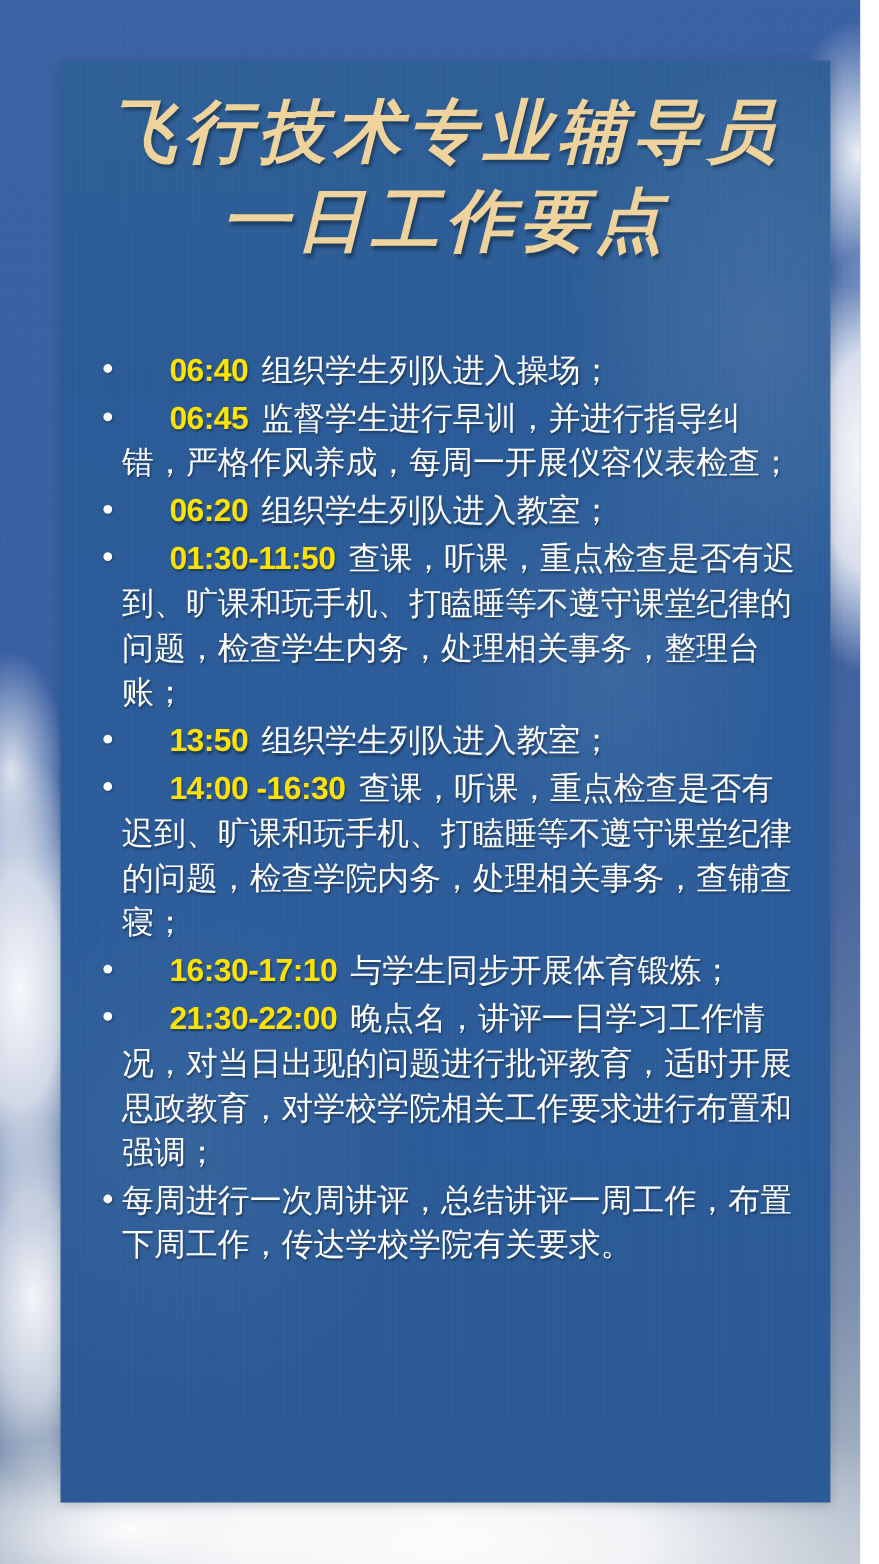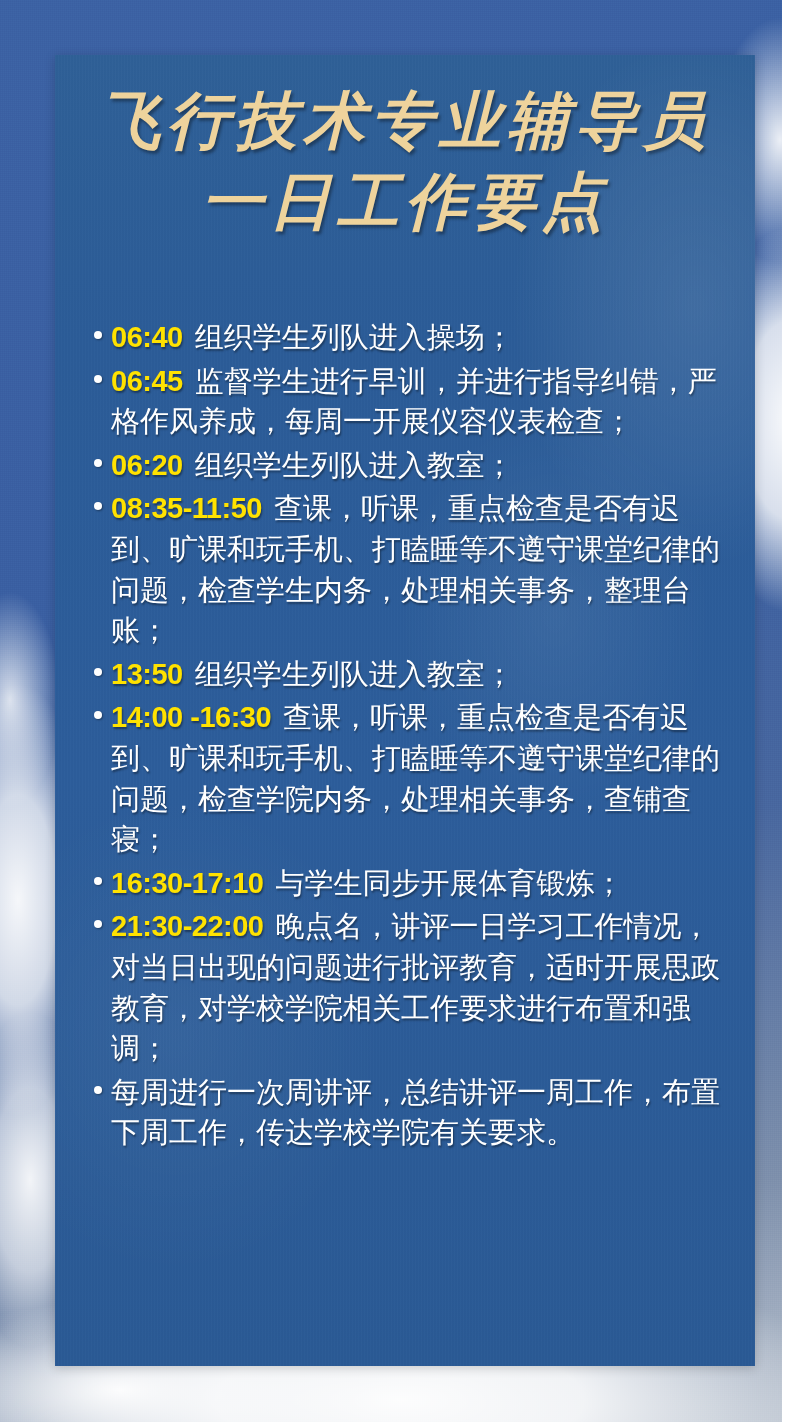--- a/index.html
+++ b/index.html
@@ -130,20 +130,21 @@
   }
   .time {
     color: #ffe200;
     font-family: "Liberation Sans", "DejaVu Sans", sans-serif;
     font-weight: bold;
     font-size: 29px;
     letter-spacing: -0.5px;
     text-shadow: 1px 2px 2px rgba(0,0,0,.40);
     margin-right: 12px;
     white-space: nowrap;
+    margin-left: 43px;
   }
   .text {
     font-family: "Liberation Serif", "DejaVu Serif", serif;
     font-size: 29px;
     text-align: right;
   }
   
   .item.hang .body {
     padding-left: 2px;
     text-indent: 0;
@@ -180,21 +181,21 @@
         <div class="item hang">
           <span class="bullet">
             <i></i>
           </span>
           <div class="body"><span class="time">06:20</span><span class="text">组织学生列队进入教室；</span></div>
         </div>
         <div class="item hang">
           <span class="bullet">
             <i></i>
           </span>
-          <div class="body"><span class="time">08:35-11:50</span><span class="text">查课，听课，重点检查是否有迟到、旷课和玩手机、打瞌睡等不遵守课堂纪律的问题，检查学生内务，处理相关事务，整理台账；</span></div>
+          <div class="body"><span class="time">01:30-11:50</span><span class="text">查课，听课，重点检查是否有迟到、旷课和玩手机、打瞌睡等不遵守课堂纪律的问题，检查学生内务，处理相关事务，整理台账；</span></div>
         </div>
         <div class="item hang">
           <span class="bullet">
             <i></i>
           </span>
           <div class="body"><span class="time">13:50</span><span class="text">组织学生列队进入教室；</span></div>
         </div>
         <div class="item hang">
           <span class="bullet">
             <i></i>

